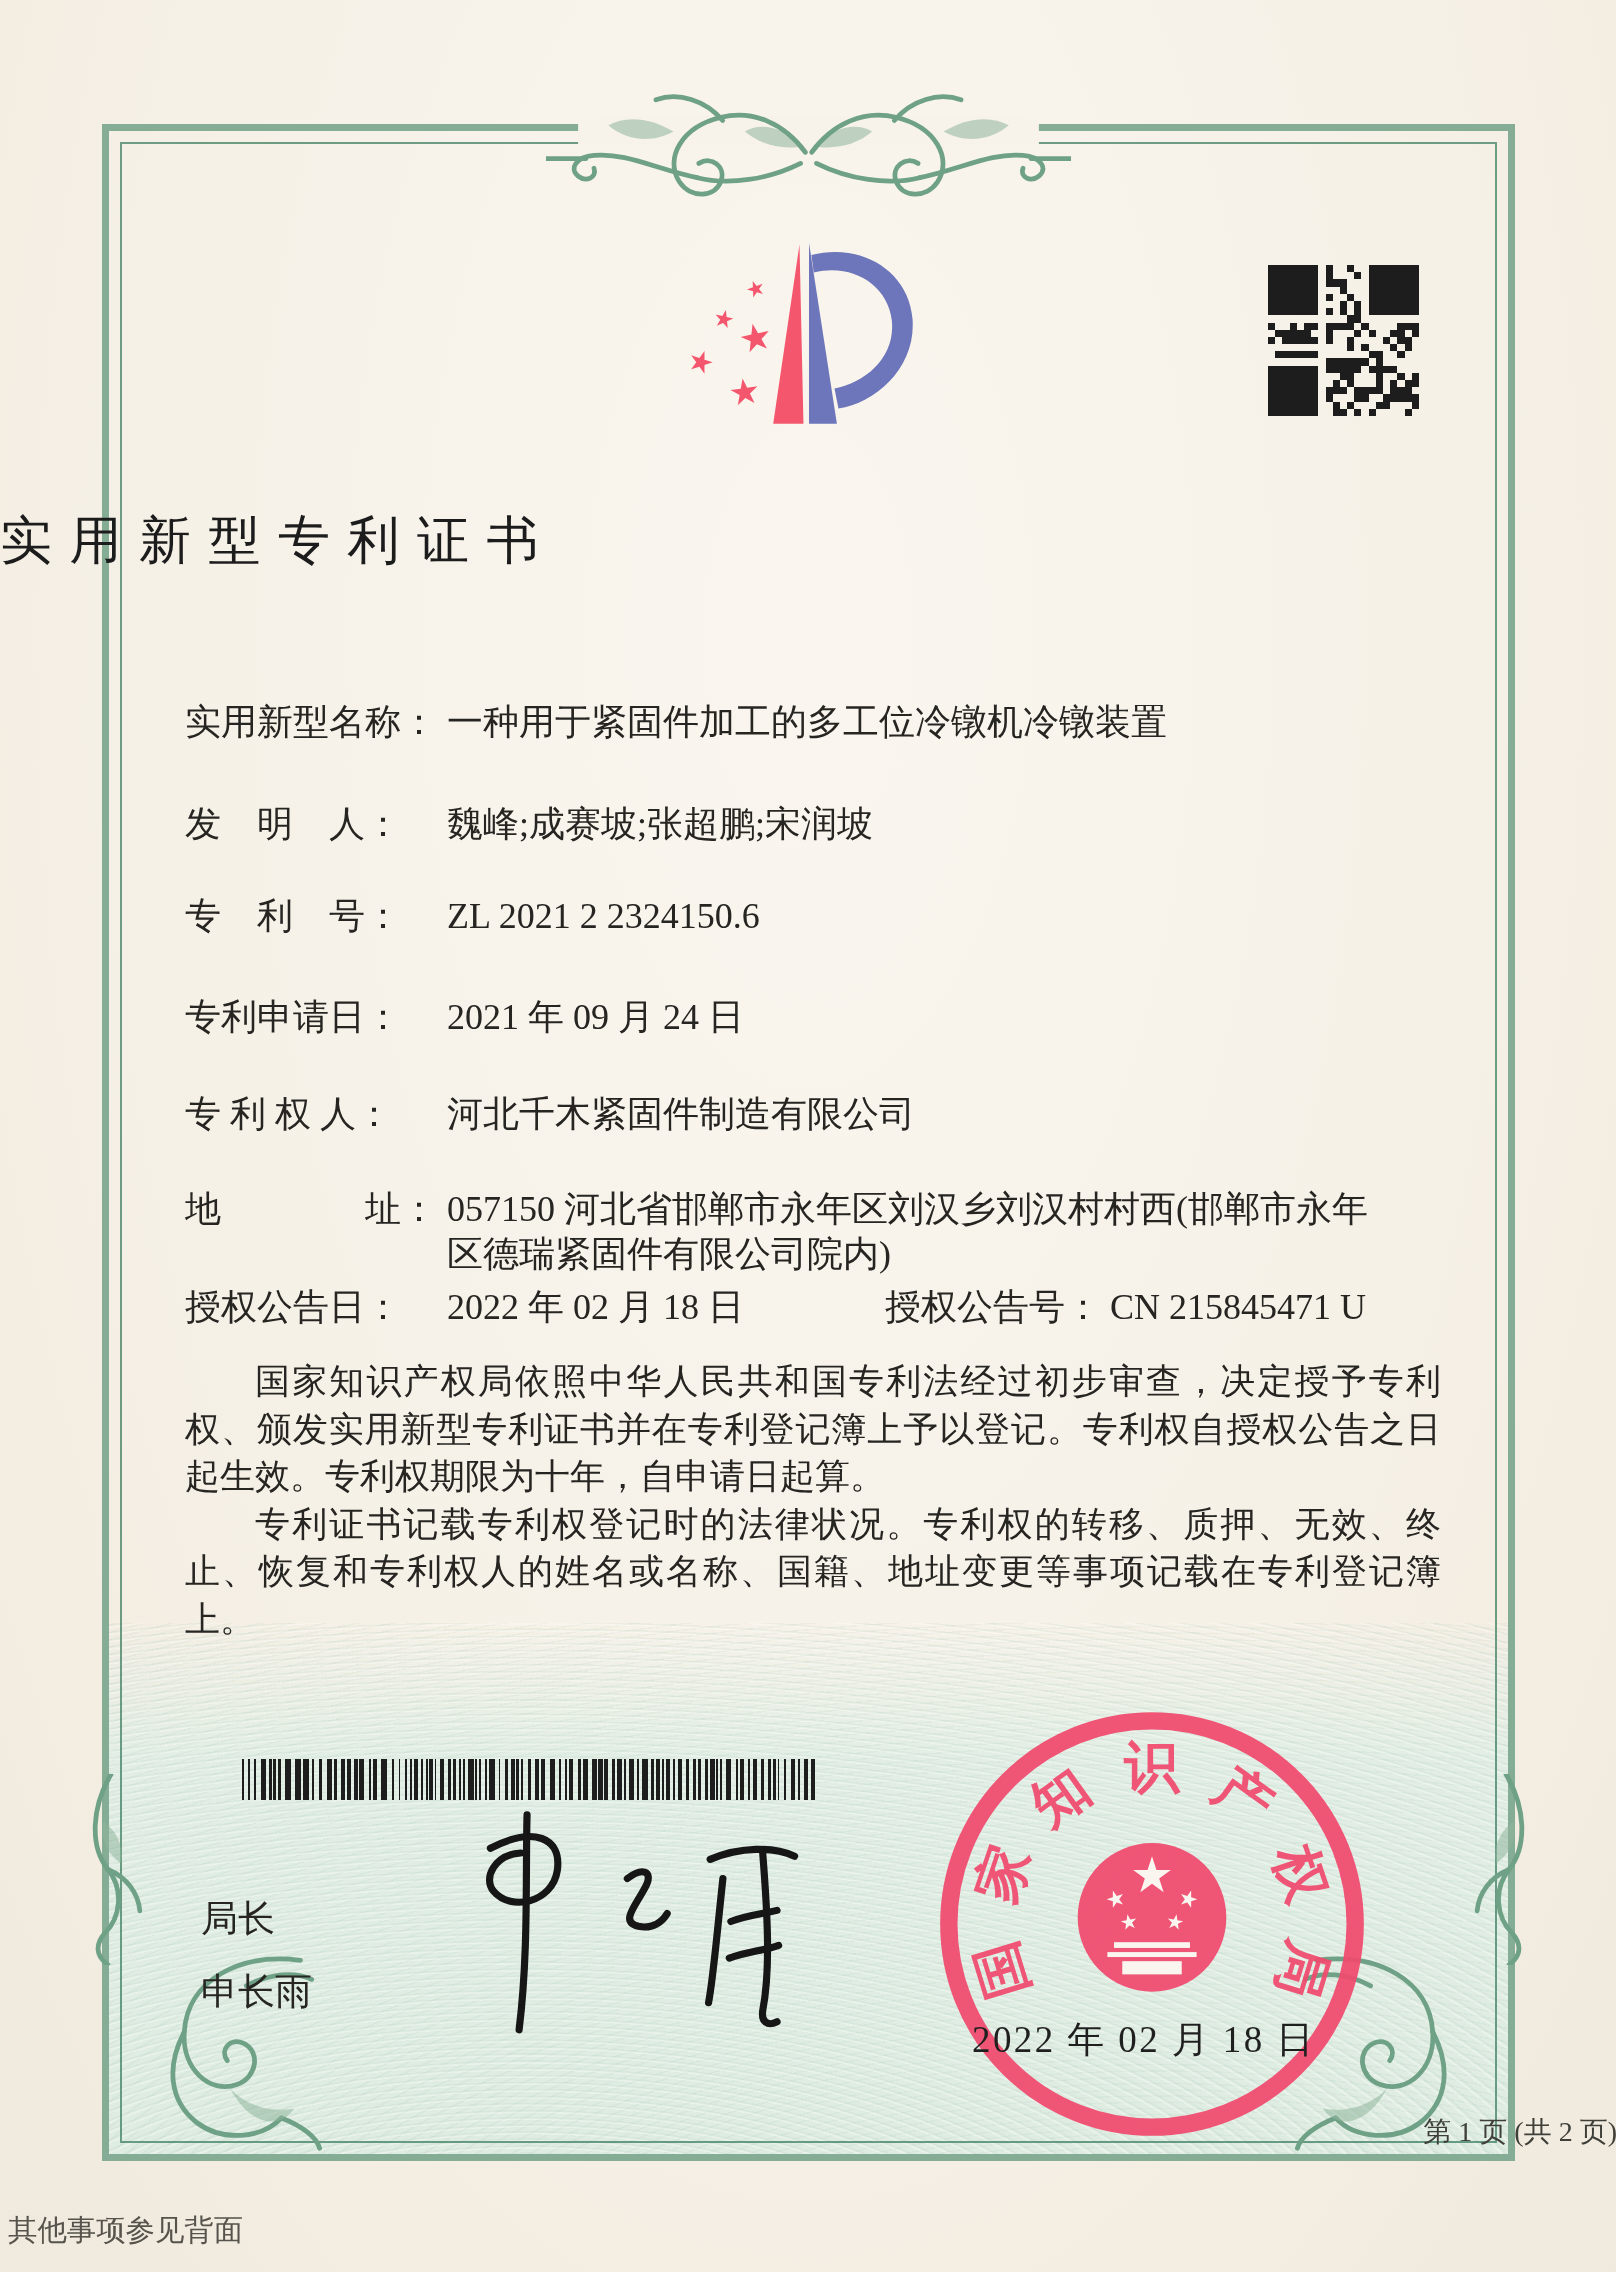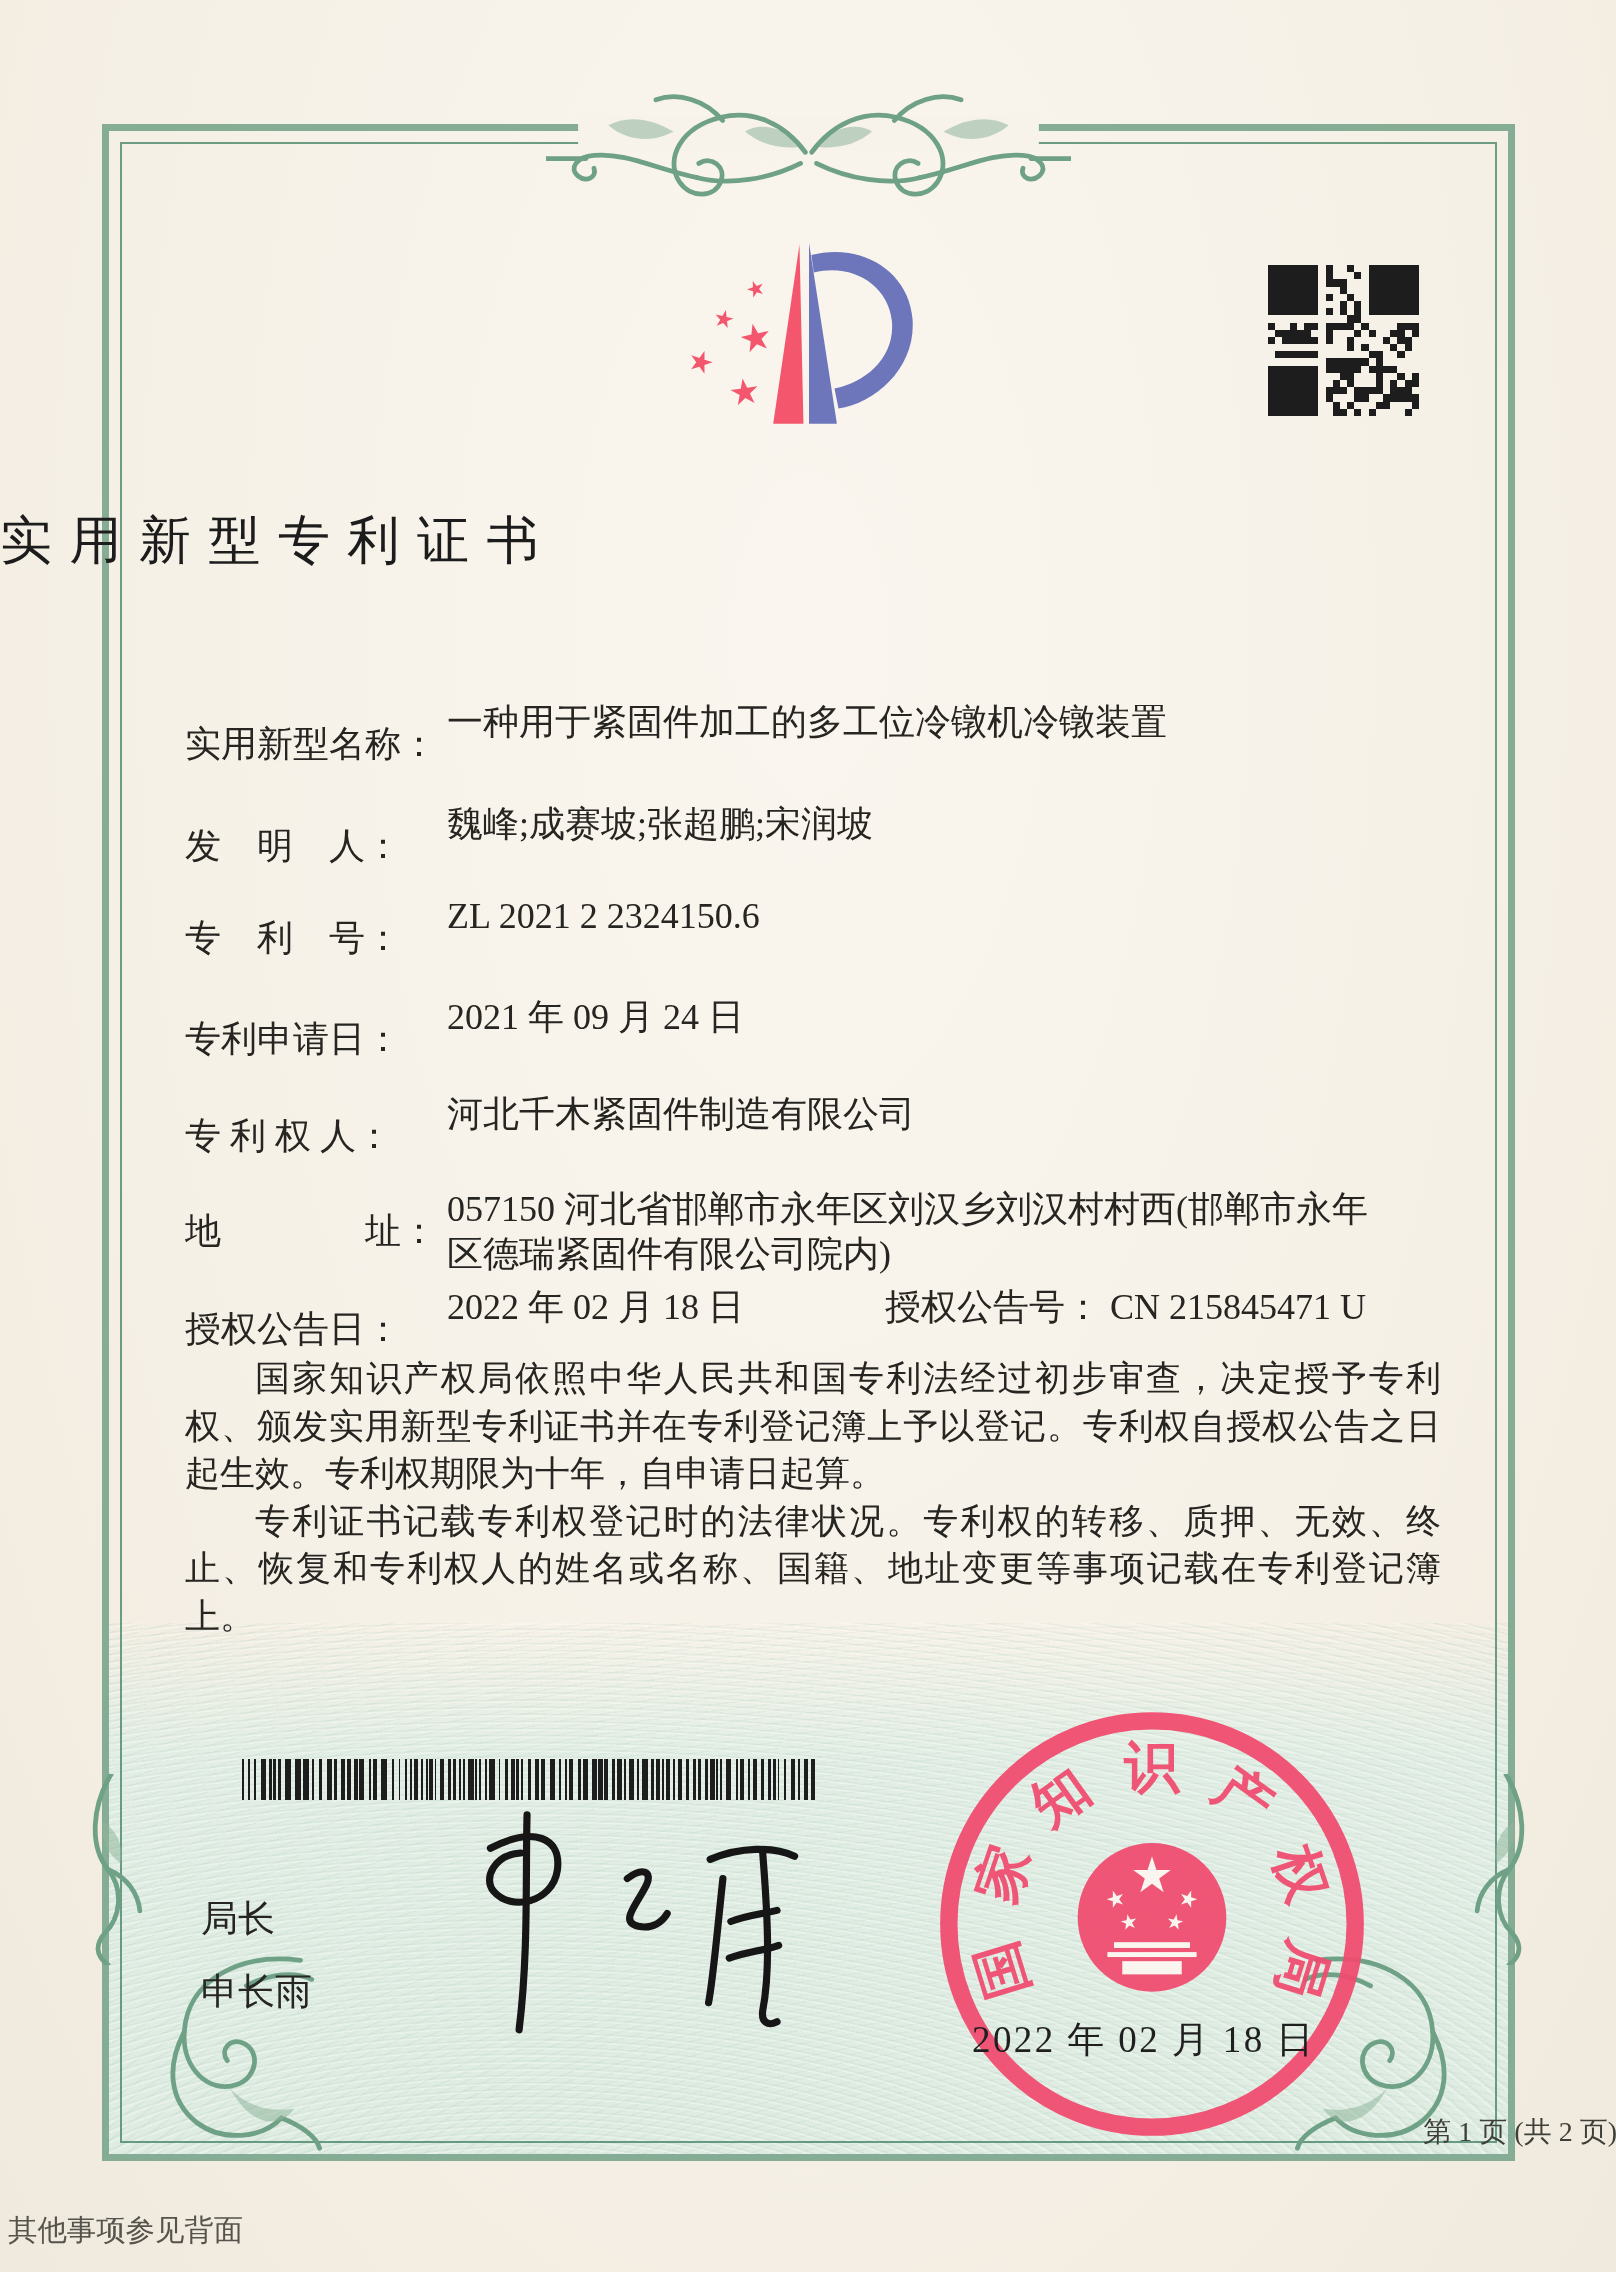--- a/index.html
+++ b/index.html
@@ -41,27 +41,27 @@
     font-size:33px;letter-spacing:7.2px;color:var(--text-gray);
   }
   .logo{position:absolute;left:660px;top:239px;z-index:5;}
   .qr{position:absolute;left:1268px;top:265px;z-index:5;}
   .qr rect{fill:#1d1d1d;}
   .title{
     position:absolute;left:0;top:506px;width:1617px;z-index:5;
     font-size:52px;font-weight:400;letter-spacing:17.5px;color:#1c1c1c;
   }
   .field-row{position:absolute;left:185px;z-index:5;font-size:36px;line-height:1.25;white-space:nowrap;}
-  .f-label{display:inline-block;width:253px;vertical-align:top;margin-top:22px;}
+  .f-label{display:inline-block;width:253px;vertical-align:top;}
   .f-value{display:inline-block;vertical-align:top;}
   .field-row.addr .f-value{white-space:normal;width:939px;}
   .grant-group2{position:absolute;left:700px;top:0;}
   .paragraphs{
     position:absolute;left:185px;top:1358px;width:1256px;z-index:5;
-    font-size:35px;line-height:1.36;text-align:justify;font-family:Liberation Mono, monospace;
+    font-size:35px;line-height:1.36;text-align:justify;
   }
   .paragraphs p{margin:0;text-indent:2em;}
   .barcode{position:absolute;left:239px;top:1759px;z-index:5;}
   .barcode rect{fill:#1d1d1d;}
   .officer{position:absolute;left:201px;top:1900px;z-index:5;font-size:37px;line-height:1.0;}
   .officer .name{margin-top:36px;}
   .sig{position:absolute;left:414px;top:1802px;z-index:6;}
   .sig path{stroke:#161616;stroke-width:9;fill:none;stroke-linecap:round;stroke-linejoin:round;}
   .seal{position:absolute;left:929px;top:1701px;z-index:6;opacity:.93;}
   .seal-ring{fill:none;stroke:var(--seal-red);stroke-width:21;}

